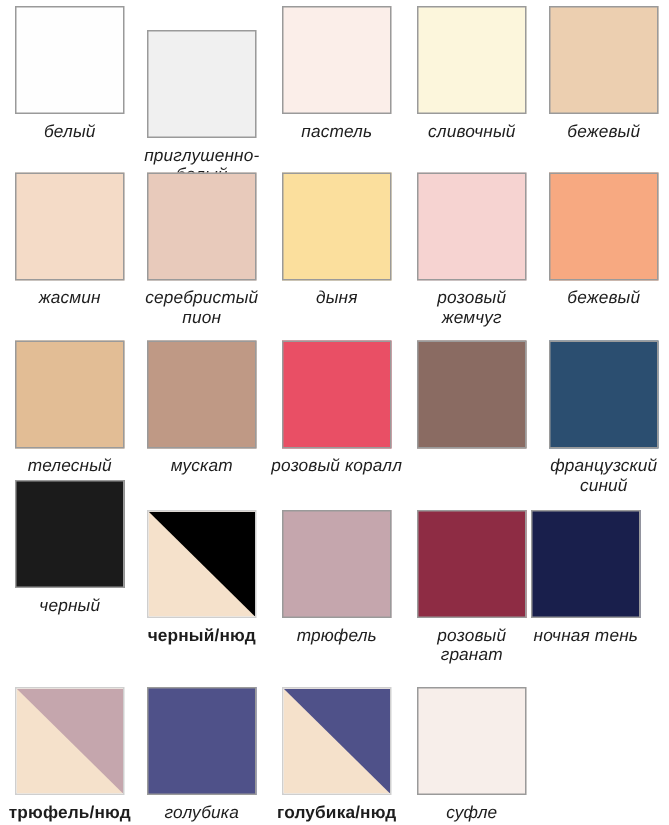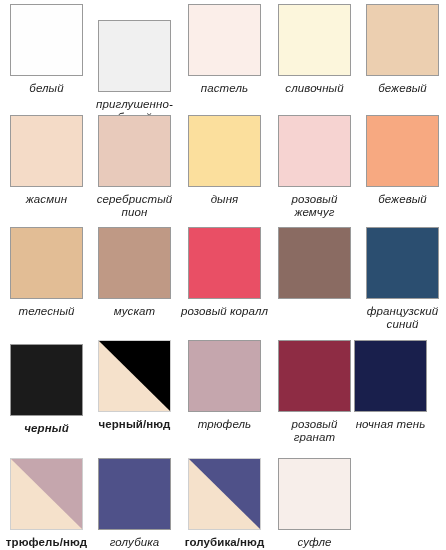--- a/index.html
+++ b/index.html
@@ -114,21 +114,21 @@
       <div class="swatch-label">розовый коралл</div>
     </div>
     <div class="swatch-cell" style="left: 270px; top: 227px; gap: 38px;">
       <div class="swatch-chip" style="background: rgb(138, 107, 98);"></div>
       <div class="swatch-label">перец</div>
     </div>
     <div class="swatch-cell" style="left: 358px; top: 227px;">
       <div class="swatch-chip" style="background: rgb(43, 78, 112);"></div>
       <div class="swatch-label">французский синий</div>
     </div>
-    <div class="swatch-cell" style="left: 2px; top: 344px; font-weight: bold;">
+    <div class="swatch-cell" style="left: 2px; top: 320px;">
       <div class="swatch-chip" style="background: rgb(27, 27, 27);"></div>
       <div class="swatch-label">черный</div>
     </div>
     <div class="swatch-cell" style="left: 90px; top: 340px;">
       <div class="swatch-chip" style="border-color: rgb(207, 207, 207);">
         <div class="half-a" style="background: rgb(245, 225, 203);"></div>
         <div class="half-b" style="background: rgb(0, 0, 0); clip-path: polygon(0px 0px, 100% 0px, 100% 100%);"></div>
       </div>
       <div class="swatch-label bold">черный/нюд</div>
     </div>

